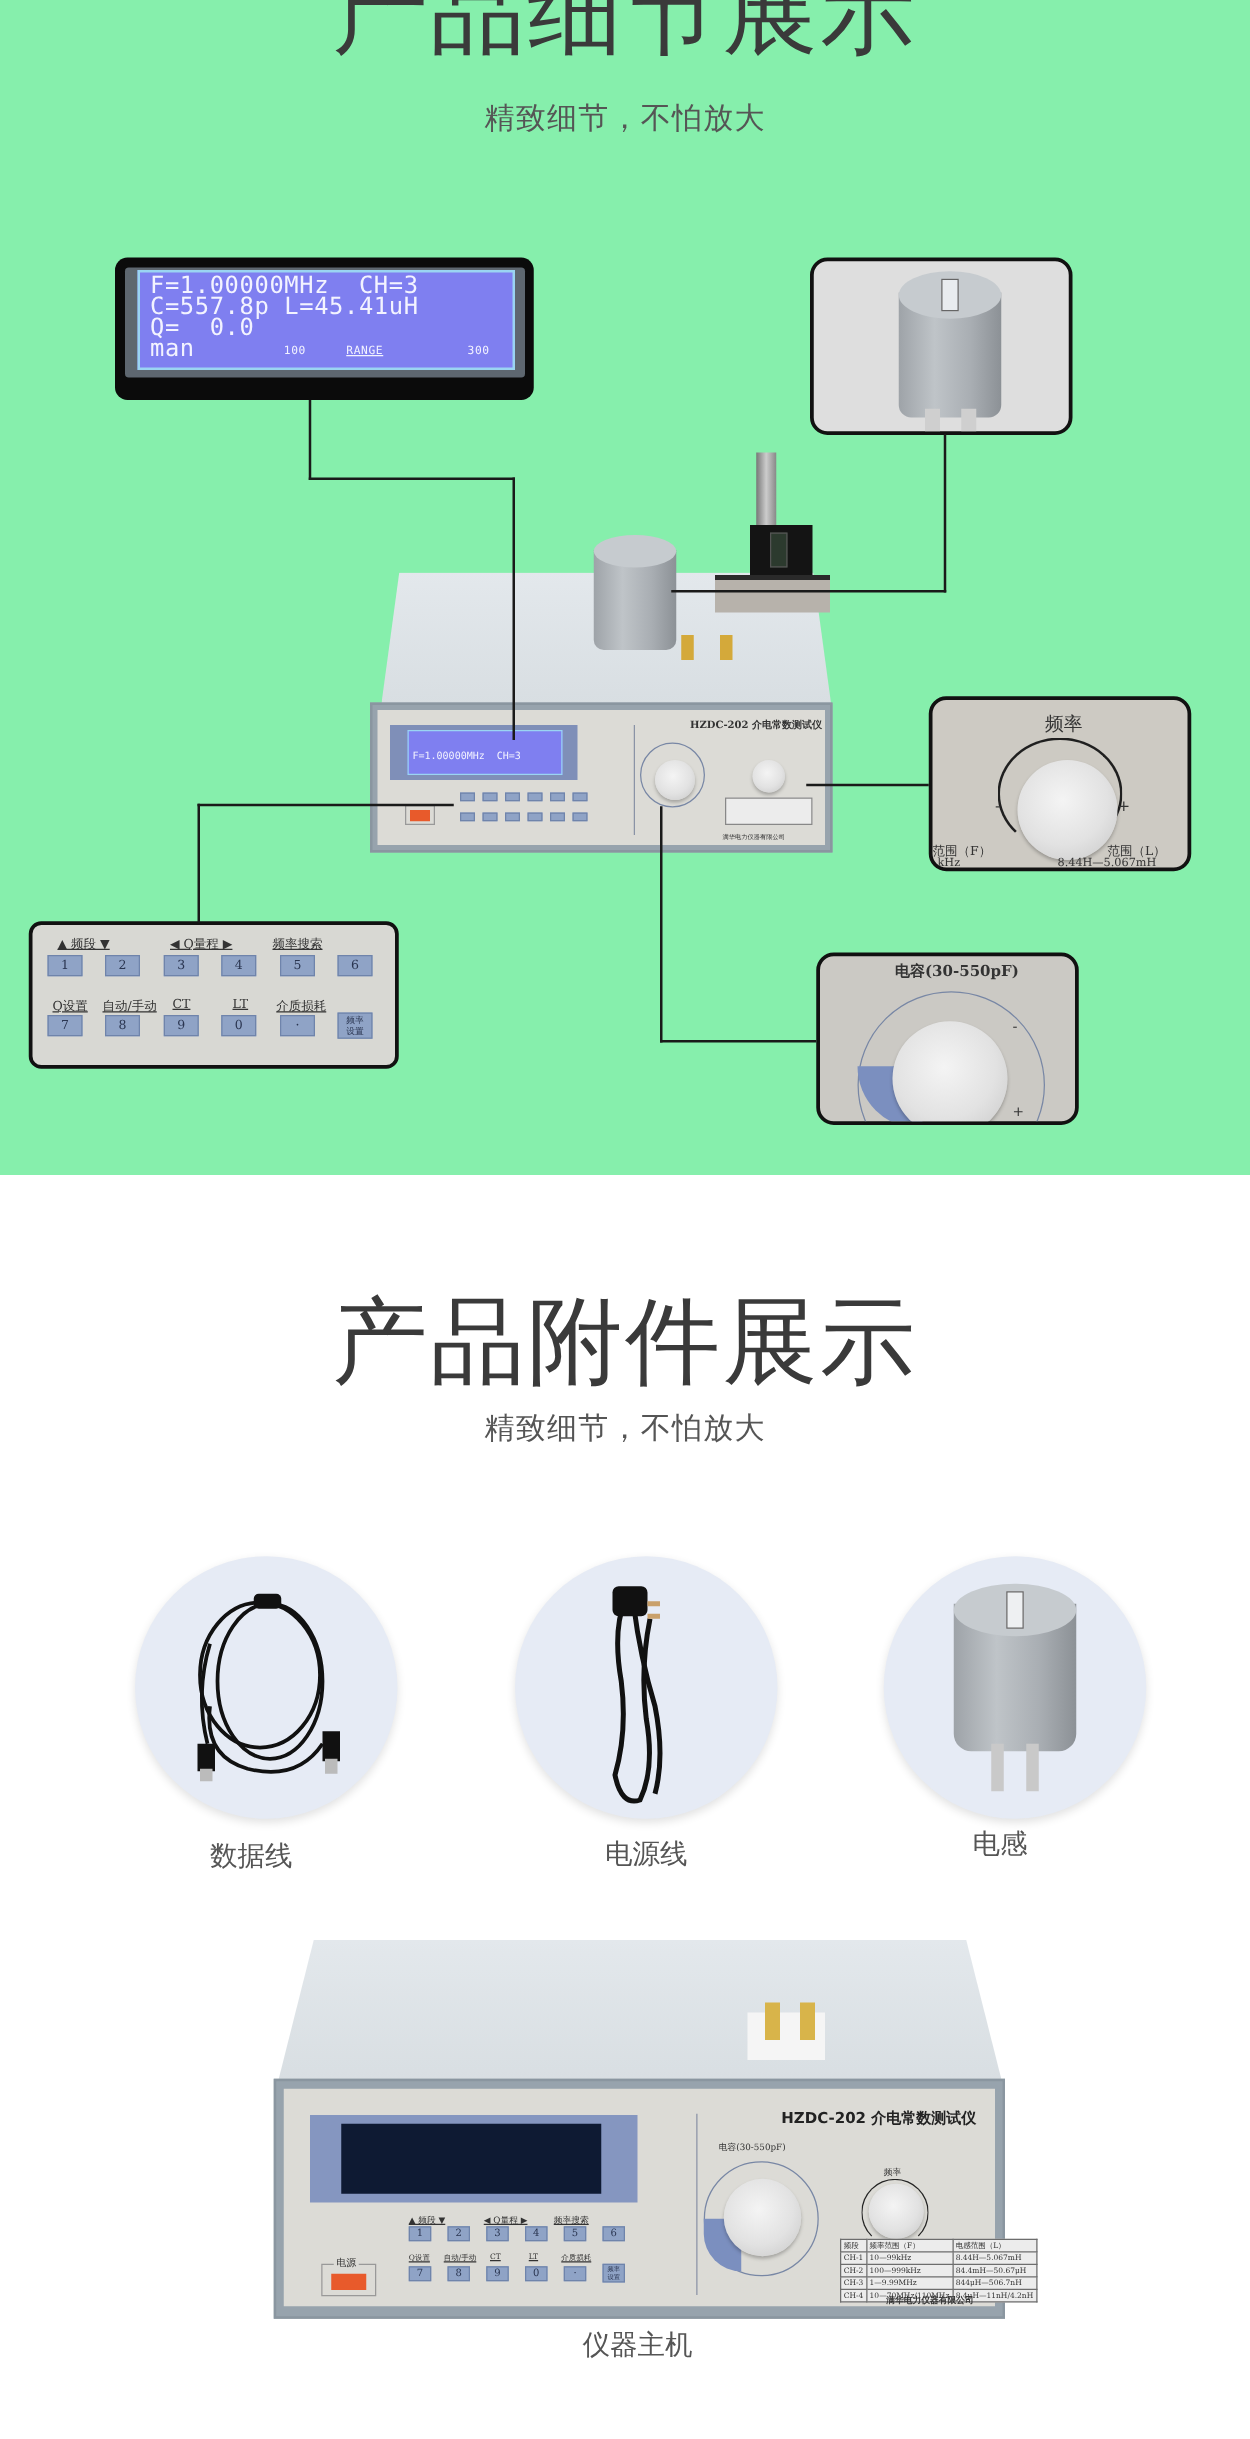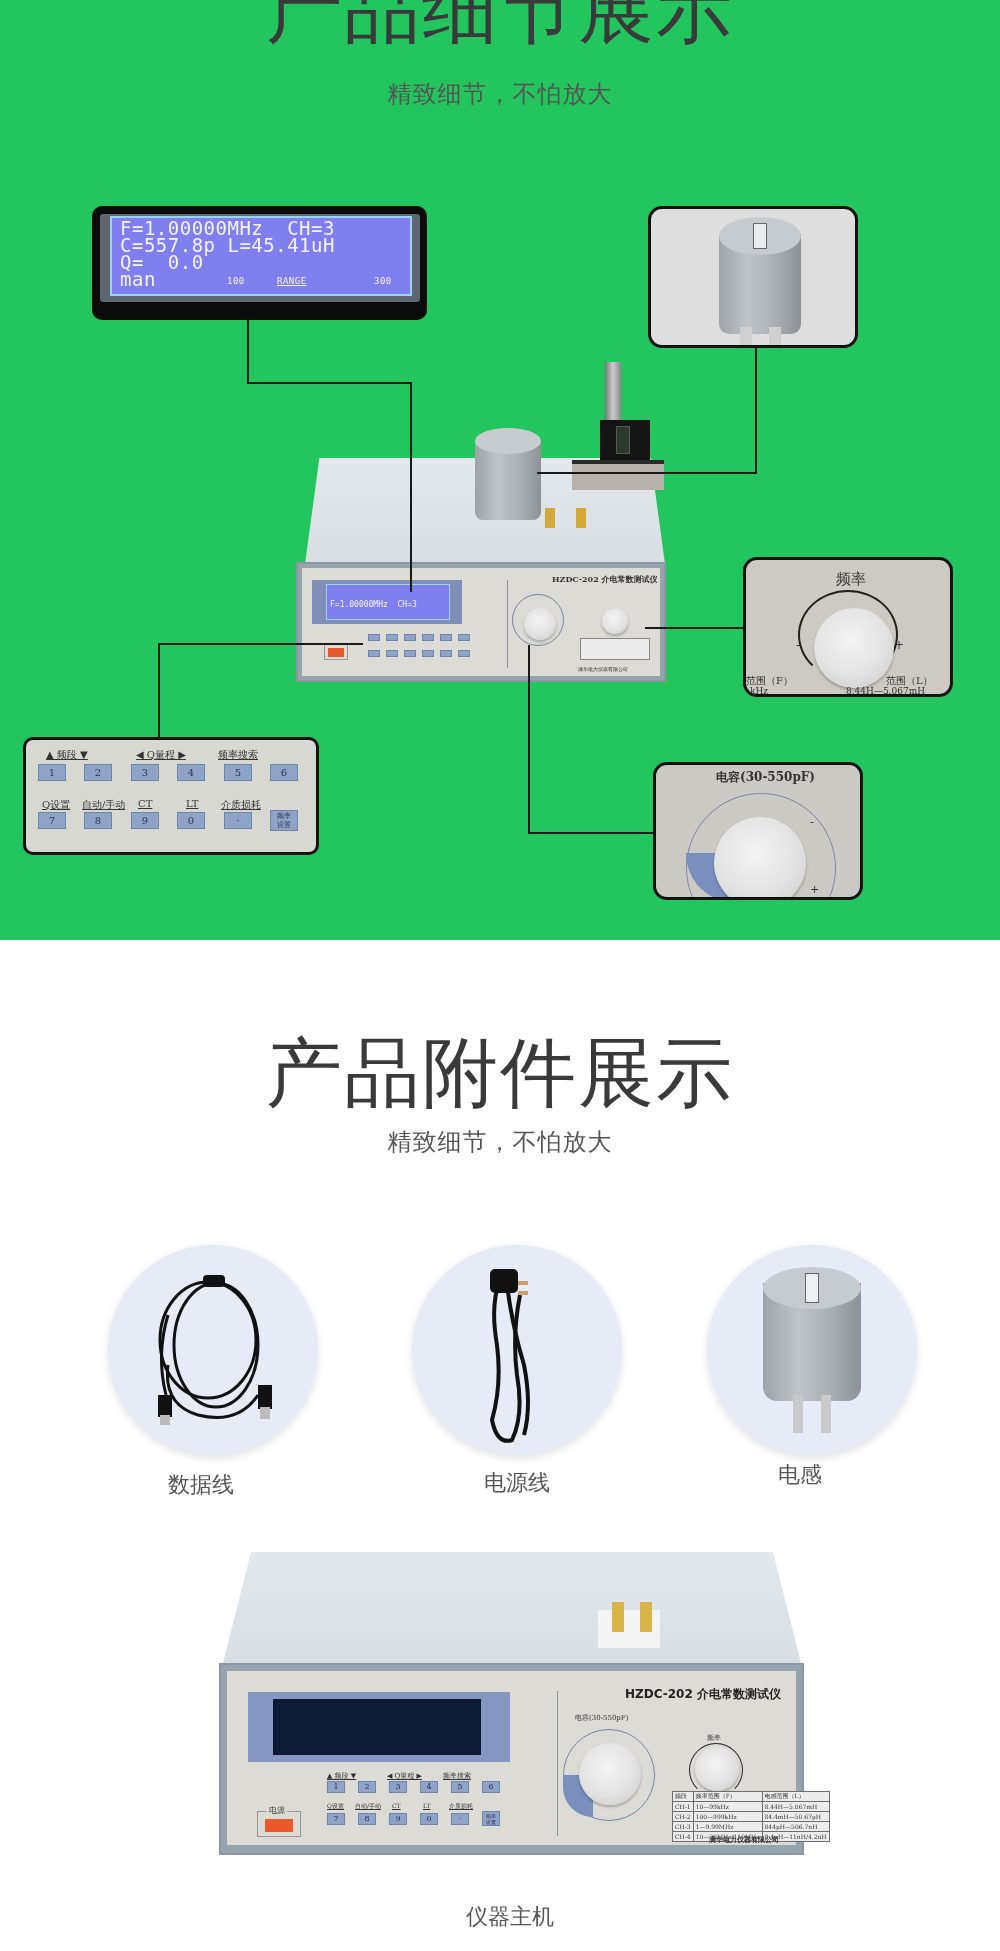--- a/index.html
+++ b/index.html
@@ -1,21 +1,21 @@
 <!DOCTYPE html>
 <html><head>
 <meta charset="utf-8">
 <style>
   * { box-sizing: border-box; margin: 0; padding: 0; }
   html, body { width: 1000px; height: 1951px; overflow: hidden; background: #ffffff; }
   body { position: relative; font-family: "DejaVu Sans", "Liberation Sans", sans-serif; color: #333; }
   .abs { position: absolute; }
 
   
-  .sec-detail { position: absolute; left: 0; top: 0; width: 1000px; height: 940px; background: #22c55e; overflow: hidden; }
+  .sec-detail { position: absolute; left: 0; top: 0; width: 1000px; height: 940px; background: #86efac; overflow: hidden; }
   .sec-accessory { position: absolute; left: 0; top: 940px; width: 1000px; height: 1011px; background: #ffffff; }
 
   .title { position: absolute; left: 0; width: 1000px; text-align: center; color: #3a3a3a; font-weight: 400; letter-spacing: 2px; }
   .title.big { font-size: 76px; line-height: 90px; }
   .subtitle { position: absolute; left: 0; width: 1000px; text-align: center; color: #555; font-size: 24px; letter-spacing: 1px; }
 
   
   .line { position: absolute; background: #1a1a1a; }
 
   
@@ -314,14 +314,14 @@
             <td>10—70MHz/110MHz</td>
             <td>8.4μH—11nH/4.2nH</td>
           </tr>
         </tbody>
           </table>
         <span class="abs small-label" style="left:482px; top:164px; font-size:7px; font-weight:bold;">满华电力仪器有限公司</span>
       </div>
     </div>
   </div>
 
-  <div class="acc-label" style="left:410px; top:962px;">仪器主机</div>
+  <div class="acc-label" style="left:410px; top:921px;">仪器主机</div>
 </section>
 
 </body></html>

